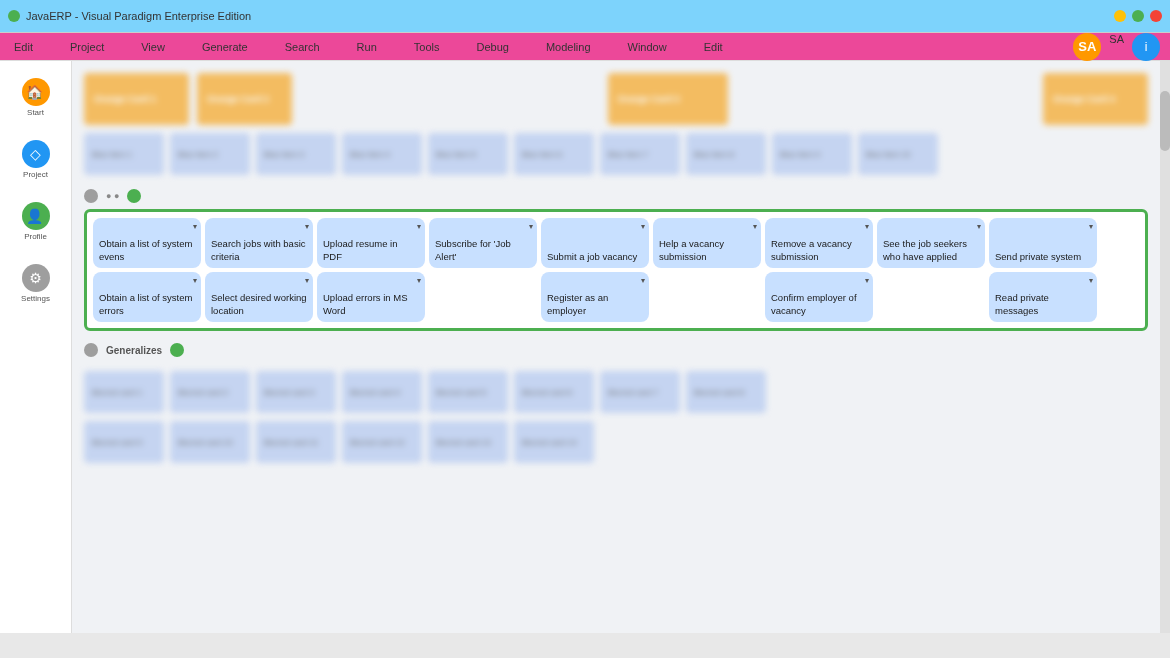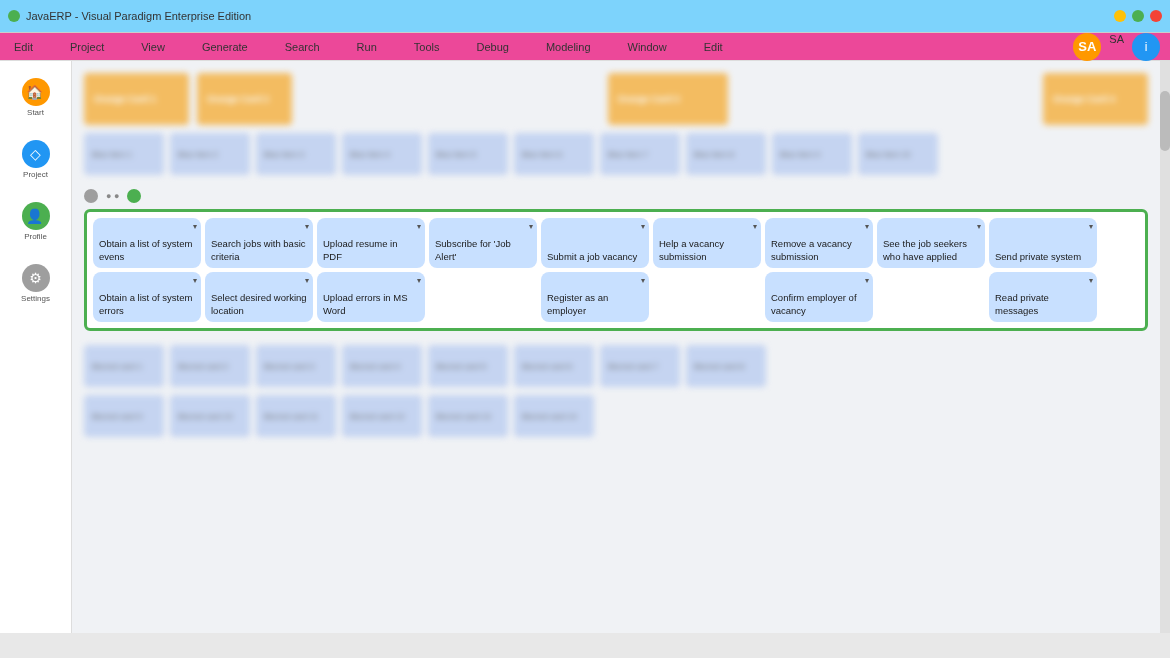--- a/index.html
+++ b/index.html
@@ -395,20 +395,25 @@
           <span class="cell-arrow">▾</span>
         </div>
         <div class="grid-cell empty"></div>
         <div class="grid-cell">
           <span>Read private messages</span>
           <span class="cell-arrow">▾</span>
         </div>
       </div>
     </div>
 
+    <div class="section-divider" style="margin-top:12px;">
+      <span class="divider-icon"></span>
+      <span style="font-size:10px;color:#555;font-weight:bold;">Generalizes</span>
+      <span class="divider-green"></span>
+    </div>
 
     <div class="blurred-section-bottom">
       <div class="blue-cards">
         <div class="blue-card" style="background:#b3c8f0;">Blurred card 1</div>
         <div class="blue-card" style="background:#b3c8f0;">Blurred card 2</div>
         <div class="blue-card" style="background:#b3c8f0;">Blurred card 3</div>
         <div class="blue-card" style="background:#b3c8f0;">Blurred card 4</div>
         <div class="blue-card" style="background:#b3c8f0;">Blurred card 5</div>
         <div class="blue-card" style="background:#b3c8f0;">Blurred card 6</div>
         <div class="blue-card" style="background:#b3c8f0;">Blurred card 7</div>

